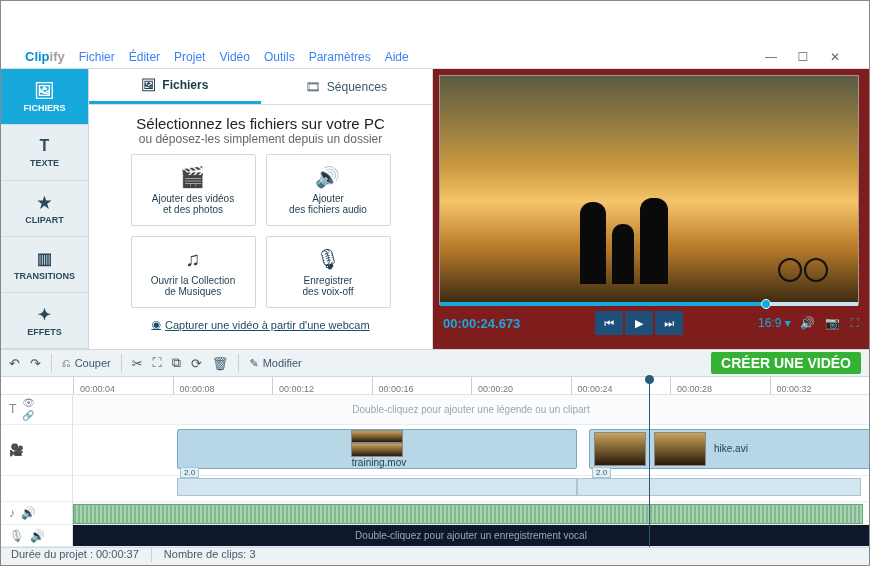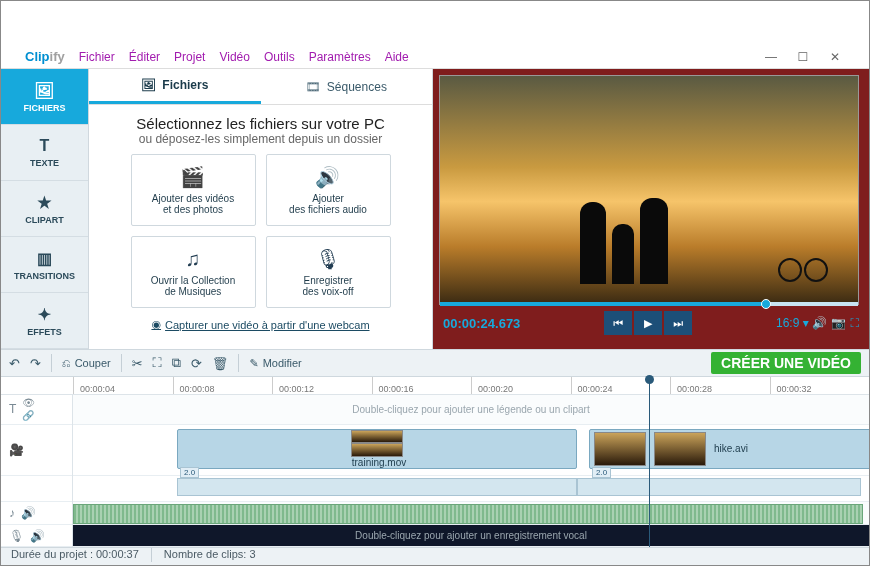--- a/index.html
+++ b/index.html
@@ -1,20 +1,20 @@
 <!DOCTYPE html>
 <html><head>
 <meta charset="utf-8">
 <style>
 * { margin: 0; padding: 0; box-sizing: border-box; font-family: "Segoe UI", Arial, sans-serif; }
 body { width: 870px; height: 566px; background: #fff; overflow: hidden; border: 1px solid #888; font-size: 12px; color: #333; }
 .menubar { height: 24px; display: flex; align-items: center; padding: 0 24px; background: #fff; border-bottom: 1px solid #ddd; margin-top: 44px; }
 .app-name { font-weight: bold; font-size: 13px; }
 .app-name .c1 { color: #008fd1; } .app-name .c2 { color: #a0a0a0; }
-.menus { display: flex; gap: 14px; margin-left: 14px; font-size: 12px; color: #a21caf; }
+.menus { display: flex; gap: 14px; margin-left: 14px; font-size: 12px; color: #3b82f6; }
 .menus span { cursor: pointer; }
 .win-controls { margin-left: auto; display: flex; gap: 12px; color: #666; font-size: 12px; }
 .win-controls span { cursor: pointer; width: 20px; text-align: center; }
 
 .upper { display: flex; height: 280px; }
 .left-col { width: 88px; background: #e8eff3; border-right: 1px solid #d0d8de; display: flex; flex-direction: column; }
 .lc-item { height: 56px; display: flex; flex-direction: column; align-items: center; justify-content: center; gap: 3px; font-size: 9px; font-weight: bold; color: #2b4a5a; border-bottom: 1px solid #d4dde3; cursor: pointer; }
 .lc-item.active { background: #17a9dc; color: #fff; }
 .lc-icon { font-size: 16px; }
 
@@ -40,21 +40,21 @@
 .bike::before, .bike::after { content: ""; position: absolute; bottom: 0; width: 20px; height: 20px; border: 2px solid #111; border-radius: 50%; }
 .bike::before { left: 0; } .bike::after { right: 0; }
 .scrubber { position: absolute; left: 0; right: 0; bottom: -2px; height: 4px; background: #c8e4f2; }
 .scrubber-fill { height: 100%; width: 78%; background: #17a9dc; position: relative; }
 .scrubber-handle { position: absolute; right: -5px; top: -3px; width: 10px; height: 10px; background: #17a9dc; border-radius: 50%; border: 1px solid #fff; }
 
 .preview-ctrl { height: 36px; display: flex; align-items: center; padding: 0 10px; gap: 8px; }
 .timecode { color: #17a9dc; font-size: 13px; font-weight: 600; flex: 0 0 auto; margin-right: auto; }
 .pc-btns { display: flex; gap: 2px; }
 .pc-btn { width: 28px; height: 24px; background: #1d4f78; color: #fff; display: flex; align-items: center; justify-content: center; font-size: 11px; cursor: pointer; }
-.pc-right { margin-left: auto; display: flex; align-items: center; gap: 4px; color: #17a9dc; font-size: 12px; }
+.pc-right { margin-left: auto; display: flex; align-items: center; gap: 10px; color: #17a9dc; font-size: 12px; }
 .pc-right span { cursor: pointer; }
 
 .toolbar { height: 28px; background: #edf2f5; border-top: 1px solid #cfd8de; border-bottom: 1px solid #cfd8de; display: flex; align-items: center; padding: 0 8px; gap: 8px; font-size: 11px; color: #3a5a6a; }
 .tb-group { display: flex; align-items: center; gap: 10px; }
 .tb-sep { width: 1px; height: 18px; background: #c5cfd6; margin: 0 2px; }
 .tb-icon { font-size: 13px; color: #3a5a6a; cursor: pointer; }
 .tb-couper { display: flex; align-items: center; gap: 4px; cursor: pointer; }
 .create-btn { margin-left: auto; background: #34b233; color: #fff; font-weight: bold; font-size: 14px; height: 22px; padding: 0 10px; display: flex; align-items: center; border-radius: 2px; cursor: pointer; }
 
 .ruler { height: 18px; background: #fff; border-bottom: 1px solid #dde4e9; display: flex; font-size: 9px; color: #777; position: relative; padding-left: 72px; }

